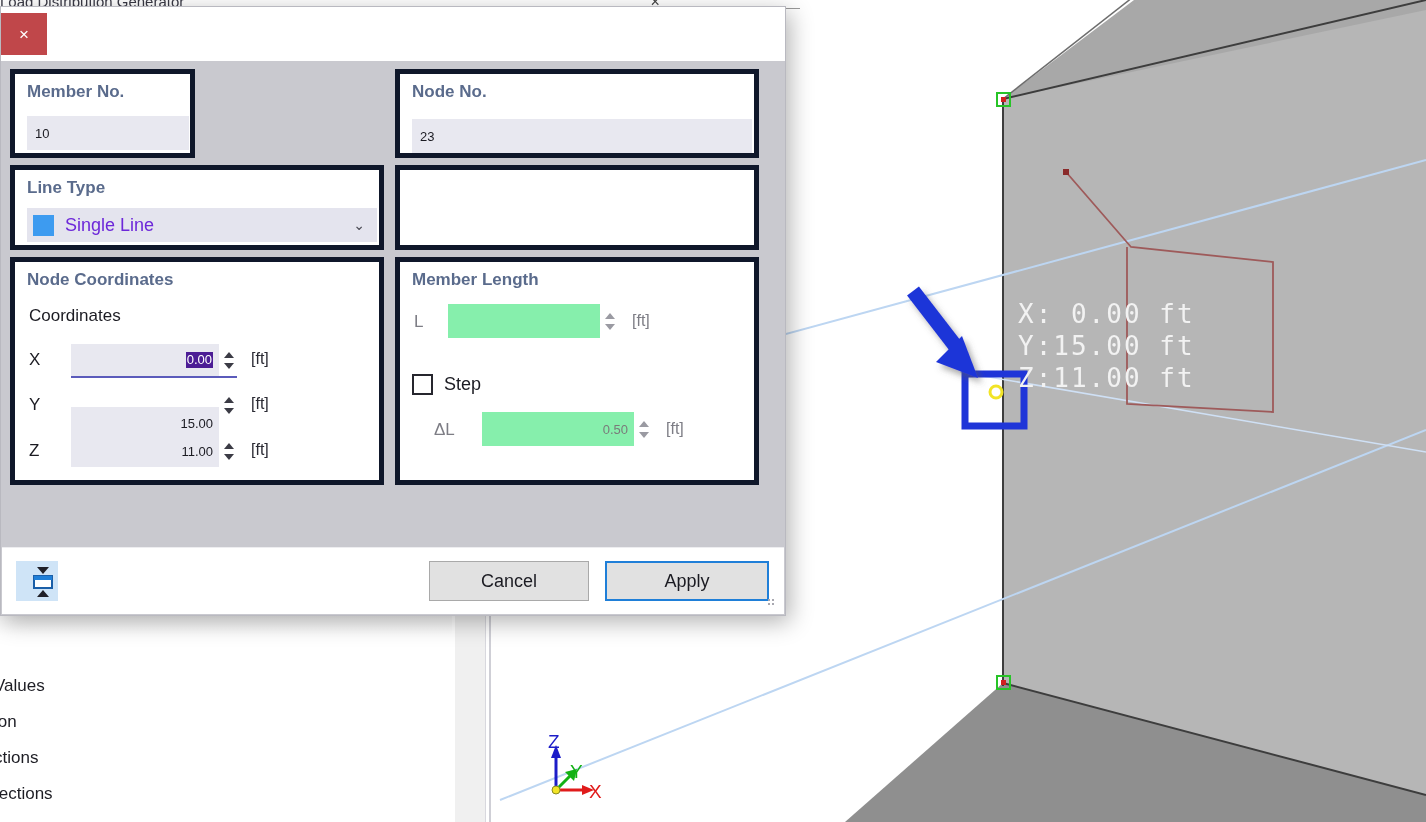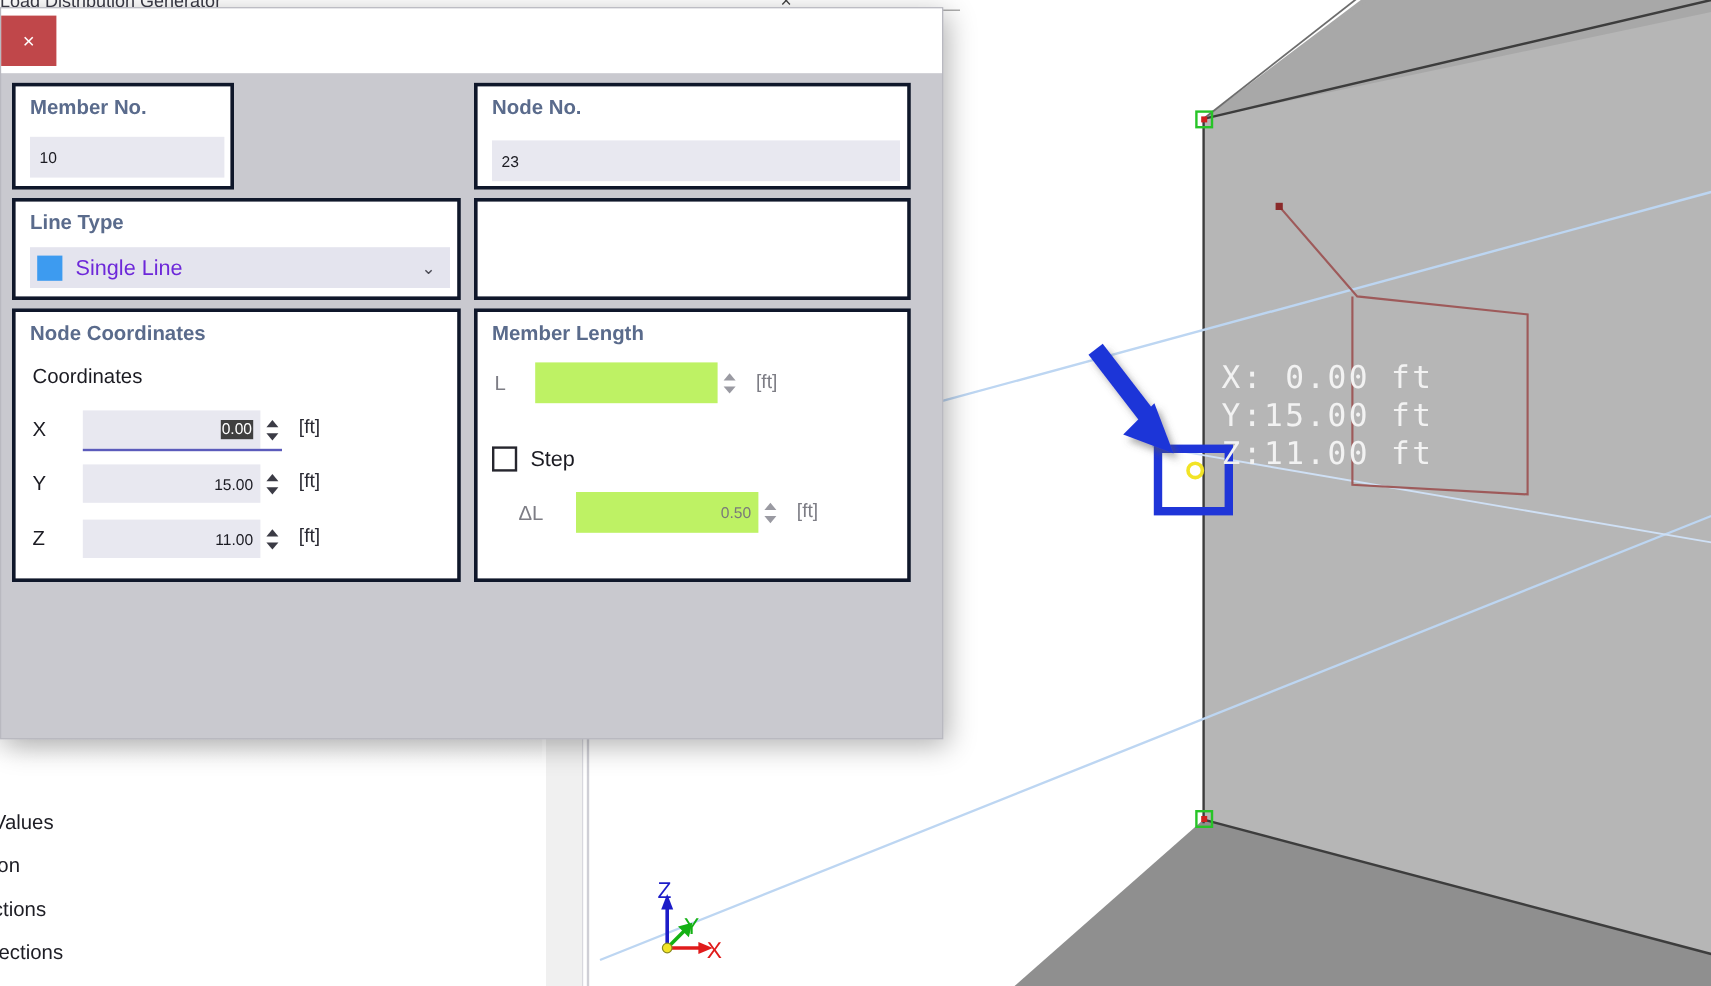--- a/index.html
+++ b/index.html
@@ -158,21 +158,21 @@
     position: relative;
     padding: 8px 9px 0 9px;
     height: 490px;
     box-sizing: border-box;
   }
 
   
   .card {
     position: absolute;
     background: #ffffff;
-    border: 3px solid #0f172a;
+    border: 5px solid #0f172a;
     box-sizing: border-box;
   }
   .card-title {
     position: absolute;
     left: 12px; top: 8px;
     font-size: 17px;
     font-weight: bold;
     color: #5a6b8c;
     font-family: "Liberation Sans", sans-serif;
     white-space: nowrap;
@@ -185,21 +185,21 @@
     border: none;
     box-sizing: border-box;
     font-size: 13px;
     color: #1b1b22;
     font-family: "Liberation Sans", sans-serif;
     padding: 0 8px;
     line-height: 1;
     display: flex;
     align-items: center;
   }
-  .field.ro { background: #bef264; color: #7a7a7a; padding-left: 36px; }
+  .field.ro { background: #86efac; color: #7a7a7a; padding-left: 36px; }
   .field.right { justify-content: flex-end; padding-right: 6px; }
 
   .pickbtn {
     position: absolute;
     background: #cfe4f7;
     border: none;
     cursor: pointer;
   }
 
   
@@ -260,21 +260,21 @@
     border-left: 5px solid transparent;
     border-right: 5px solid transparent;
   }
   .spin .up { border-bottom: 6px solid #3b3b45; }
   .spin .dn { border-top: 6px solid #3b3b45; }
   .spin.dim .up { border-bottom-color: #9a9aa2; }
   .spin.dim .dn { border-top-color: #9a9aa2; }
 
   
   .sel {
-    background: #404040;
+    background: #4c1d95;
     color: #ffffff;
     padding: 1px 1px 2px 1px;
   }
   .focus-underline {
     position: absolute;
     background: #5b5bbb;
     height: 2px;
   }
 
   
@@ -473,21 +473,21 @@
           <span class="sel">0.00</span>
         </div>
         <div class="focus-underline" style="left:56px; top:114px; width:166px;"></div>
         <div class="spin" style="left:206px; top:82px; height:32px;">
           <span class="up"></span>
           <span class="dn"></span>
         </div>
         <div class="unit" style="left:236px; top:88px;">[ft]</div>
 
         <div class="coord-label" style="left:14px; top:133px;">Y</div>
-        <div class="field right" style="left:56px; top:127px; width:148px; height:32px;">15.00</div>
+        <div class="field right" style="left:56px; top:145px; width:148px; height:32px;">15.00</div>
         <div class="spin" style="left:206px; top:127px; height:32px;">
           <span class="up"></span>
           <span class="dn"></span>
         </div>
         <div class="unit" style="left:236px; top:133px;">[ft]</div>
 
         <div class="coord-label" style="left:14px; top:179px;">Z</div>
         <div class="field right" style="left:56px; top:173px; width:148px; height:32px;">11.00</div>
         <div class="spin" style="left:206px; top:173px; height:32px;">
           <span class="up"></span>
@@ -513,14 +513,32 @@
         <div class="coord-label" style="left:34px; top:158px; color:#7d7d85;">ΔL</div>
         <div class="field ro right" style="left:82px; top:150px; width:152px; height:34px;">0.50</div>
         <div class="spin dim" style="left:236px; top:150px; height:34px;">
           <span class="up"></span>
           <span class="dn"></span>
         </div>
         <div class="unit dim" style="left:266px; top:158px;">[ft]</div>
       </div>
     </div>
 
+    <div class="dlg-footer">
+      <button class="footer-icon-btn">
+        <svg width="42" height="40" viewBox="0 0 42 40">
+          <polygon points="15,5 27,5 21,12" fill="#202028"></polygon>
+          <rect x="12" y="14" width="18" height="12" fill="#ffffff" stroke="#1b5fa8" stroke-width="2"></rect>
+          <rect x="12" y="14" width="18" height="4" fill="#1f7fd8"></rect>
+          <polygon points="15,35 27,35 21,28" fill="#202028"></polygon>
+        </svg>
+      </button>
+      <button class="btn" style="left:427px; width:160px;">Cancel</button>
+      <button class="btn primary" style="left:603px; width:164px;">Apply</button>
+      <span class="grip">
+        <i style="left:0;top:0"></i>
+          <i style="left:4px;top:0"></i>
+        <i style="left:0;top:4px"></i>
+          <i style="left:4px;top:4px"></i>
+      </span>
+    </div>
   </div>
 </div>
 
 </body></html>

